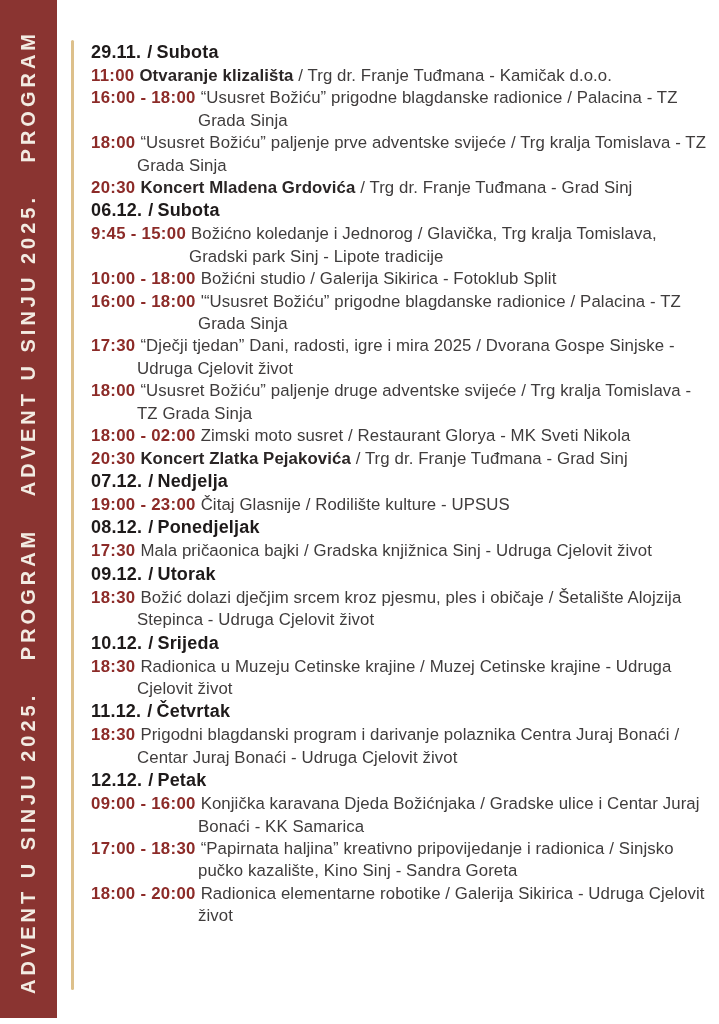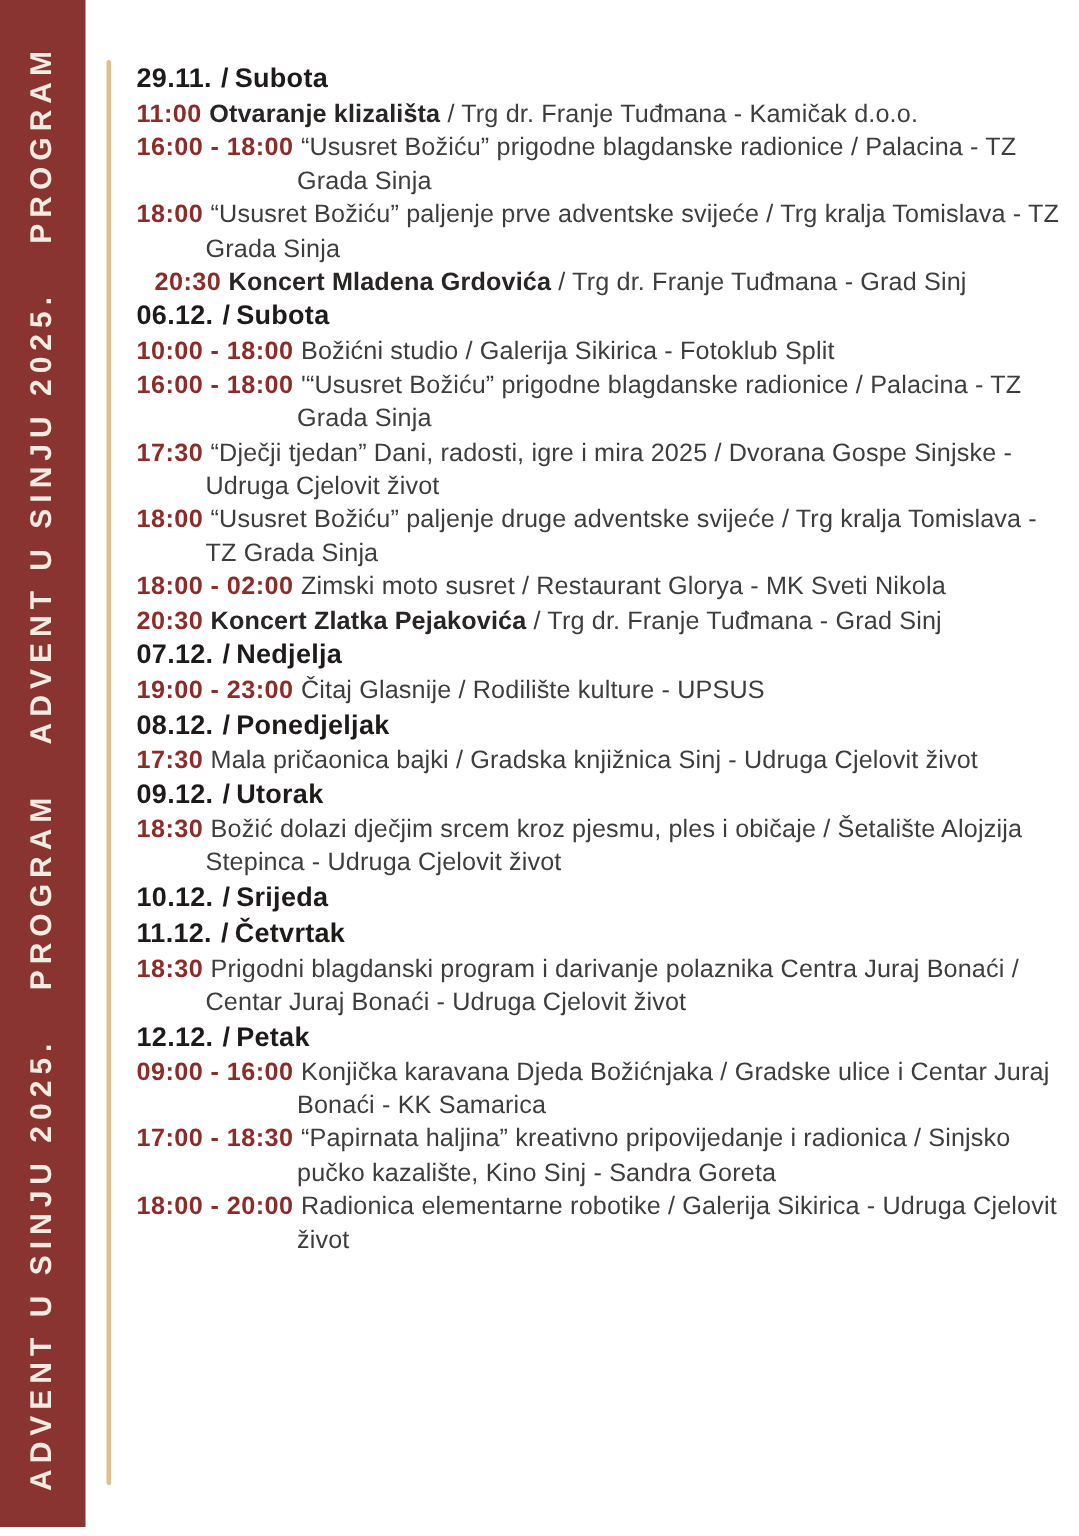--- a/index.html
+++ b/index.html
@@ -87,24 +87,25 @@
 </div>
 
 <div class="divider"></div>
 
 <div class="content">
     <section class="day-section">
       <h2 class="day-heading"><span>29.11.</span><span class="day-sep">/</span><span>Subota</span></h2>
       <p class="event" style="padding-left: 46px; text-indent: -46px;"><span class="seg-time">11:00 </span><span class="seg-bold">Otvaranje klizališta</span><span class="seg-plain"> / </span><span class="seg-italic">Trg dr. Franje Tuđmana - Kamičak d.o.o.</span></p>
       <p class="event" style="padding-left: 107px; text-indent: -107px;"><span class="seg-time">16:00 - 18:00 </span><span class="seg-plain">“Ususret Božiću” prigodne blagdanske radionice / </span><span class="seg-italic">Palacina - TZ Grada Sinja</span></p>
       <p class="event" style="padding-left: 46px; text-indent: -46px;"><span class="seg-time">18:00 </span><span class="seg-plain">“Ususret Božiću” paljenje prve adventske svijeće / </span><span class="seg-italic">Trg kralja Tomislava - TZ Grada Sinja</span></p>
-      <p class="event" style="padding-left: 46px; text-indent: -46px; margin-left: 12px;"><span class="seg-time">20:30 </span><span class="seg-bold">Koncert Mladena Grdovića</span><span class="seg-plain"> / </span><span class="seg-italic">Trg dr. Franje Tuđmana - Grad Sinj</span></p>
+      <p class="event" style="padding-left: 46px; text-indent: -46px;"><span class="seg-time">20:30 </span><span class="seg-bold">Koncert Mladena Grdovića</span><span class="seg-plain"> / </span><span class="seg-italic">Trg dr. Franje Tuđmana - Grad Sinj</span></p>
     </section>
     <section class="day-section">
       <h2 class="day-heading"><span>06.12.</span><span class="day-sep">/</span><span>Subota</span></h2>
+      <p class="event" style="padding-left: 98px; text-indent: -98px;"><span class="seg-time">9:45 - 15:00 </span><span class="seg-plain">Božićno koledanje i Jednorog / </span><span class="seg-italic">Glavička, Trg kralja Tomislava, Gradski park Sinj - Lipote tradicije</span></p>
       <p class="event" style="padding-left: 107px; text-indent: -107px;"><span class="seg-time">10:00 - 18:00 </span><span class="seg-plain">Božićni studio / Galerija Sikirica - </span><span class="seg-italic">Fotoklub Split</span></p>
       <p class="event" style="padding-left: 107px; text-indent: -107px;"><span class="seg-time">16:00 - 18:00 </span><span class="seg-plain">'“Ususret Božiću” prigodne blagdanske radionice / </span><span class="seg-italic">Palacina - TZ Grada Sinja</span></p>
       <p class="event" style="padding-left: 46px; text-indent: -46px;"><span class="seg-time">17:30 </span><span class="seg-plain">“Dječji tjedan” Dani, radosti, igre i mira 2025 / </span><span class="seg-italic">Dvorana Gospe Sinjske - Udruga Cjelovit život</span></p>
       <p class="event" style="padding-left: 46px; text-indent: -46px;"><span class="seg-time">18:00 </span><span class="seg-plain">“Ususret Božiću” paljenje druge adventske svijeće / </span><span class="seg-italic">Trg kralja Tomislava - TZ Grada Sinja</span></p>
       <p class="event" style="padding-left: 107px; text-indent: -107px;"><span class="seg-time">18:00 - 02:00 </span><span class="seg-plain">Zimski moto susret / </span><span class="seg-italic">Restaurant Glorya - MK Sveti Nikola</span></p>
       <p class="event" style="padding-left: 46px; text-indent: -46px;"><span class="seg-time">20:30 </span><span class="seg-bold">Koncert Zlatka Pejakovića</span><span class="seg-plain"> / </span><span class="seg-italic">Trg dr. Franje Tuđmana - Grad Sinj</span></p>
     </section>
     <section class="day-section">
       <h2 class="day-heading"><span>07.12.</span><span class="day-sep">/</span><span>Nedjelja</span></h2>
       <p class="event" style="padding-left: 107px; text-indent: -107px;"><span class="seg-time">19:00 - 23:00 </span><span class="seg-plain">Čitaj Glasnije / </span><span class="seg-italic">Rodilište kulture - UPSUS</span></p>
@@ -112,20 +113,21 @@
     <section class="day-section">
       <h2 class="day-heading"><span>08.12.</span><span class="day-sep">/</span><span>Ponedjeljak</span></h2>
       <p class="event" style="padding-left: 46px; text-indent: -46px;"><span class="seg-time">17:30 </span><span class="seg-plain">Mala pričaonica bajki / </span><span class="seg-italic">Gradska knjižnica Sinj - Udruga Cjelovit život</span></p>
     </section>
     <section class="day-section">
       <h2 class="day-heading"><span>09.12.</span><span class="day-sep">/</span><span>Utorak</span></h2>
       <p class="event" style="padding-left: 46px; text-indent: -46px;"><span class="seg-time">18:30 </span><span class="seg-plain">Božić dolazi dječjim srcem kroz pjesmu, ples i običaje / </span><span class="seg-italic">Šetalište Alojzija Stepinca - Udruga Cjelovit život</span></p>
     </section>
     <section class="day-section">
       <h2 class="day-heading"><span>10.12.</span><span class="day-sep">/</span><span>Srijeda</span></h2>
+      <p class="event" style="padding-left: 46px; text-indent: -46px;"><span class="seg-time">18:30 </span><span class="seg-plain">Radionica u Muzeju Cetinske krajine / </span><span class="seg-italic">Muzej Cetinske krajine - Udruga Cjelovit život</span></p>
     </section>
     <section class="day-section">
       <h2 class="day-heading"><span>11.12.</span><span class="day-sep">/</span><span>Četvrtak</span></h2>
       <p class="event" style="padding-left: 46px; text-indent: -46px;"><span class="seg-time">18:30 </span><span class="seg-plain">Prigodni blagdanski program i darivanje polaznika Centra Juraj Bonaći / </span><span class="seg-italic">Centar Juraj Bonaći - Udruga Cjelovit život</span></p>
     </section>
     <section class="day-section">
       <h2 class="day-heading"><span>12.12.</span><span class="day-sep">/</span><span>Petak</span></h2>
       <p class="event" style="padding-left: 107px; text-indent: -107px;"><span class="seg-time">09:00 - 16:00 </span><span class="seg-plain">Konjička karavana Djeda Božićnjaka / </span><span class="seg-italic">Gradske ulice i Centar Juraj Bonaći - KK Samarica</span></p>
       <p class="event" style="padding-left: 107px; text-indent: -107px;"><span class="seg-time">17:00 - 18:30 </span><span class="seg-plain">“Papirnata haljina” kreativno pripovijedanje i radionica / </span><span class="seg-italic">Sinjsko pučko kazalište, Kino Sinj - Sandra Goreta</span></p>
       <p class="event" style="padding-left: 107px; text-indent: -107px;"><span class="seg-time">18:00 - 20:00 </span><span class="seg-plain">Radionica elementarne robotike / </span><span class="seg-italic">Galerija Sikirica - Udruga Cjelovit život</span></p>

